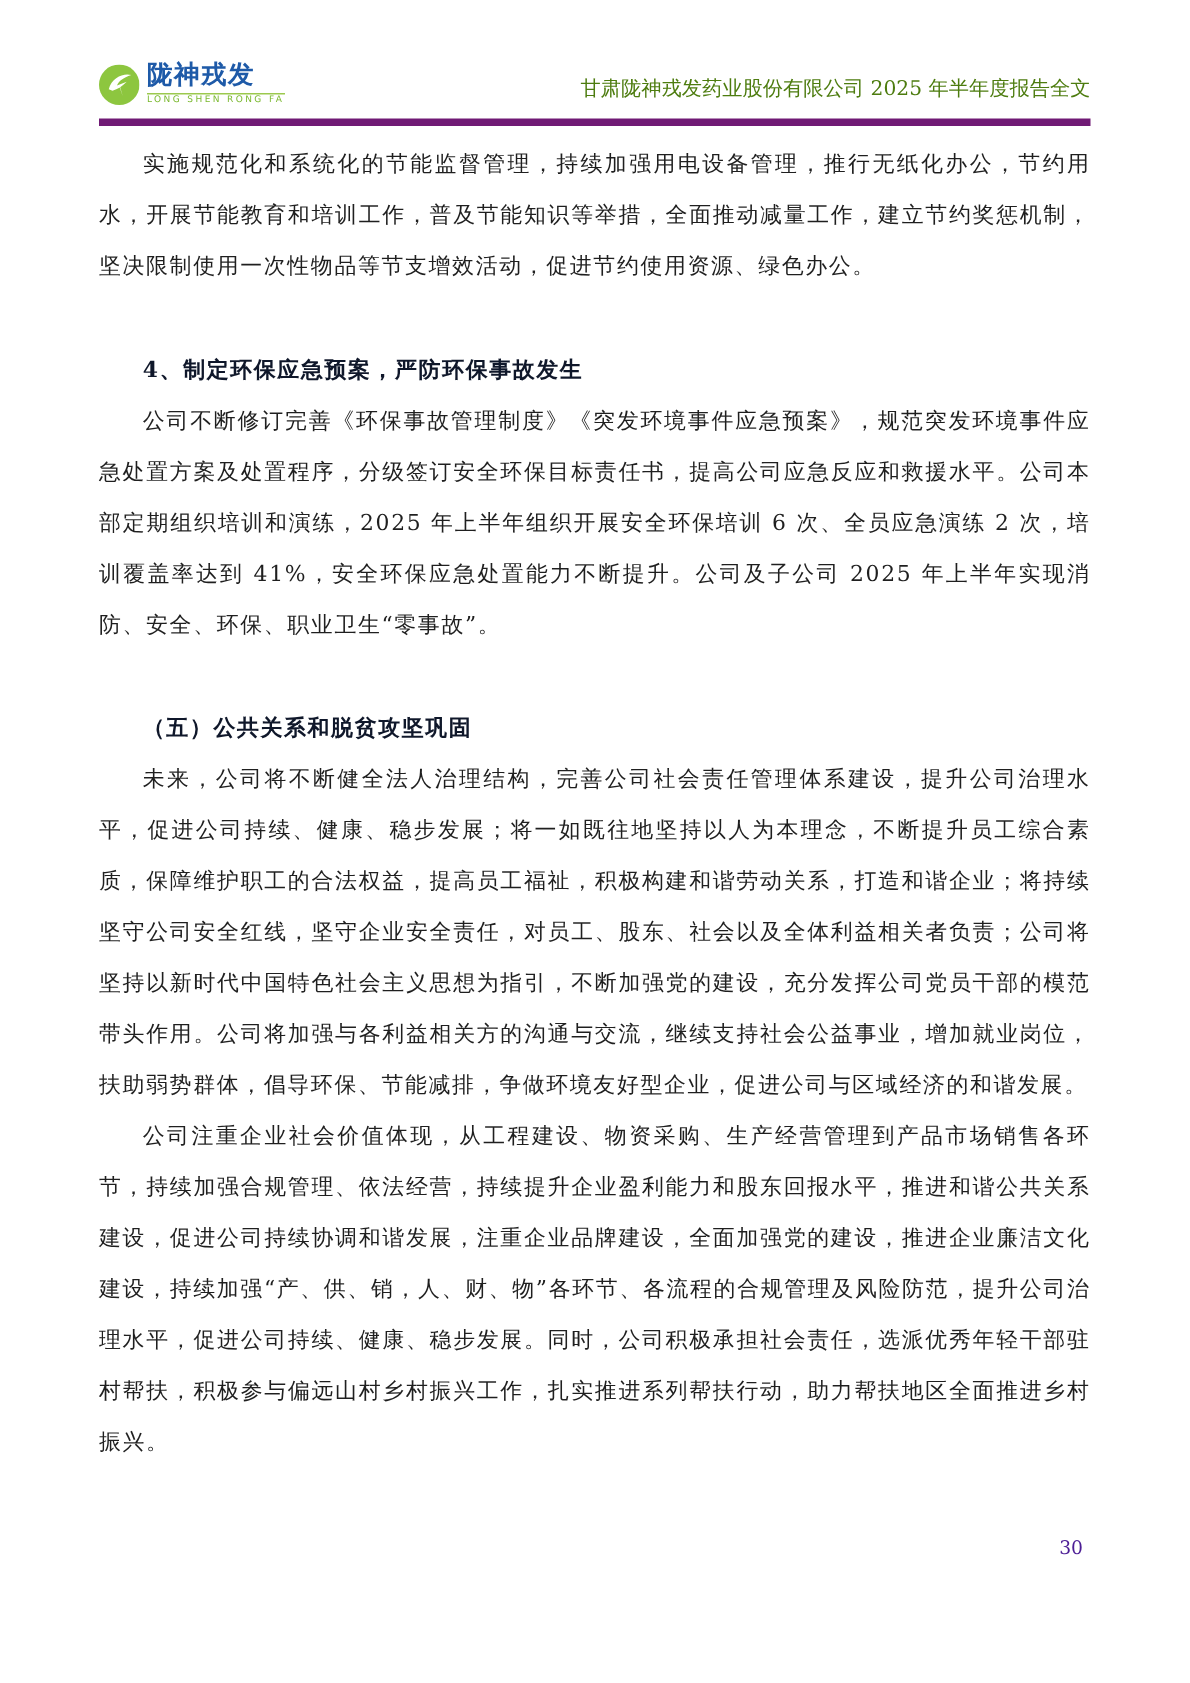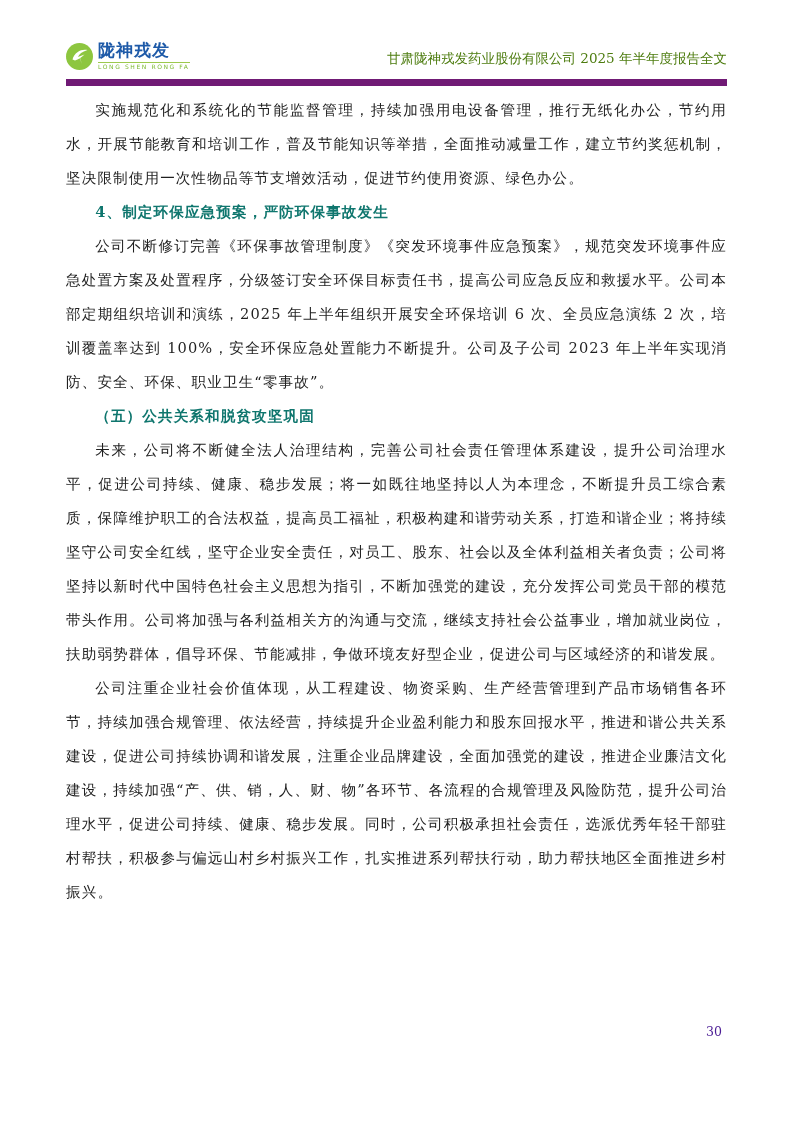--- a/index.html
+++ b/index.html
@@ -19,21 +19,21 @@
   
   .page-header {
     position: absolute;
     top: 42px;
     left: 66px;
     width: 661px;
     display: flex;
     justify-content: space-between;
     align-items: flex-end;
     padding-bottom: 9px;
-    border-bottom: 7px solid #701a75;
+    border-bottom: 5px solid #701a75;
     gap: 44px;
   }
   .logo {
     display: flex;
     align-items: center;
     gap: 5px;
   }
   .logo-mark { width: 27px; height: 27px; display: block; }
   .logo-text { display: flex; flex-direction: column; line-height: 1; }
   .logo-cn {
@@ -69,21 +69,22 @@
     line-height: 34px;
     text-align: justify;
     letter-spacing: 1.1px;
   }
   .doc-body p {
     margin: 0;
     text-indent: 2em;
   }
   .doc-body .heading {
     font-weight: bold;
-    color: #0f766e;
+    color: #0f172a;
+    margin-top: 35px;
   }
   
   .page-number {
     position: absolute;
     top: 1024px;
     right: 71px;
     font-size: 12.5px;
     color: #4c1d95;
   }
 </style>
@@ -105,21 +106,21 @@
         <span class="logo-cn">陇神戎发</span>
         <span class="logo-en">LONG SHEN RONG FA</span>
       </span>
     </div>
     <div class="report-title">甘肃陇神戎发药业股份有限公司 2025 年半年度报告全文</div>
   </div>
 
   <div class="doc-body">
     <p class="para">实施规范化和系统化的节能监督管理，持续加强用电设备管理，推行无纸化办公，节约用水，开展节能教育和培训工作，普及节能知识等举措，全面推动减量工作，建立节约奖惩机制，坚决限制使用一次性物品等节支增效活动，促进节约使用资源、绿色办公。</p>
     <p class="heading">4、制定环保应急预案，严防环保事故发生</p>
-    <p class="para">公司不断修订完善《环保事故管理制度》《突发环境事件应急预案》，规范突发环境事件应急处置方案及处置程序，分级签订安全环保目标责任书，提高公司应急反应和救援水平。公司本部定期组织培训和演练，2025 年上半年组织开展安全环保培训 6 次、全员应急演练 2 次，培训覆盖率达到 100%，安全环保应急处置能力不断提升。公司及子公司 2023 年上半年实现消防、安全、环保、职业卫生“零事故”。</p>
+    <p class="para">公司不断修订完善《环保事故管理制度》《突发环境事件应急预案》，规范突发环境事件应急处置方案及处置程序，分级签订安全环保目标责任书，提高公司应急反应和救援水平。公司本部定期组织培训和演练，2025 年上半年组织开展安全环保培训 6 次、全员应急演练 2 次，培训覆盖率达到 41%，安全环保应急处置能力不断提升。公司及子公司 2025 年上半年实现消防、安全、环保、职业卫生“零事故”。</p>
     <p class="heading">（五）公共关系和脱贫攻坚巩固</p>
     <p class="para">未来，公司将不断健全法人治理结构，完善公司社会责任管理体系建设，提升公司治理水平，促进公司持续、健康、稳步发展；将一如既往地坚持以人为本理念，不断提升员工综合素质，保障维护职工的合法权益，提高员工福祉，积极构建和谐劳动关系，打造和谐企业；将持续坚守公司安全红线，坚守企业安全责任，对员工、股东、社会以及全体利益相关者负责；公司将坚持以新时代中国特色社会主义思想为指引，不断加强党的建设，充分发挥公司党员干部的模范带头作用。公司将加强与各利益相关方的沟通与交流，继续支持社会公益事业，增加就业岗位，扶助弱势群体，倡导环保、节能减排，争做环境友好型企业，促进公司与区域经济的和谐发展。</p>
     <p class="para">公司注重企业社会价值体现，从工程建设、物资采购、生产经营管理到产品市场销售各环节，持续加强合规管理、依法经营，持续提升企业盈利能力和股东回报水平，推进和谐公共关系建设，促进公司持续协调和谐发展，注重企业品牌建设，全面加强党的建设，推进企业廉洁文化建设，持续加强“产、供、销，人、财、物”各环节、各流程的合规管理及风险防范，提升公司治理水平，促进公司持续、健康、稳步发展。同时，公司积极承担社会责任，选派优秀年轻干部驻村帮扶，积极参与偏远山村乡村振兴工作，扎实推进系列帮扶行动，助力帮扶地区全面推进乡村振兴。</p>
   </div>
 
   <div class="page-number">30</div>
 
 </div>
 
 </body></html>

